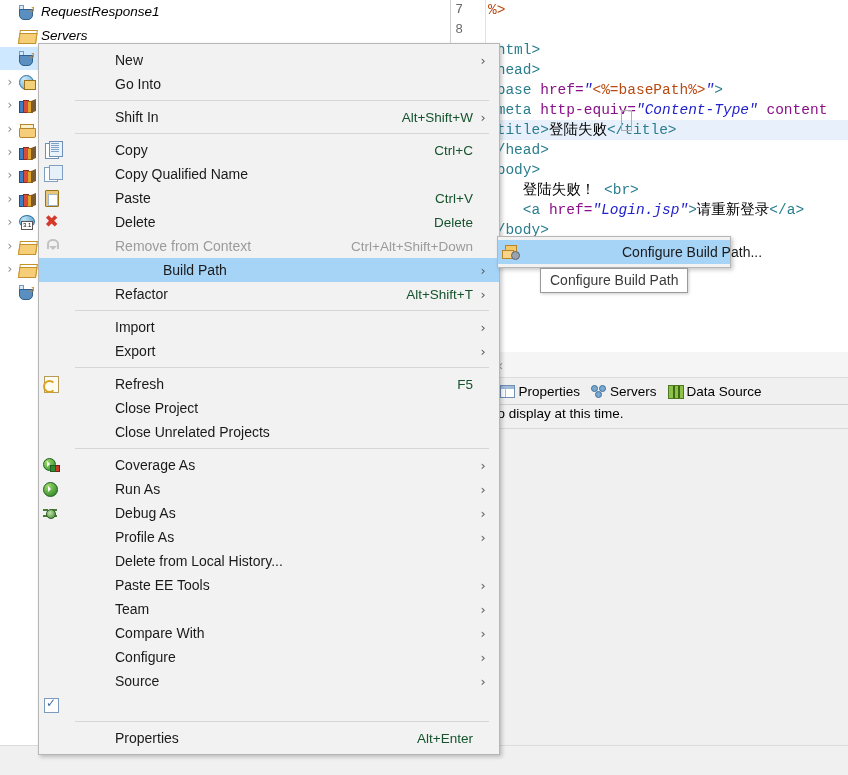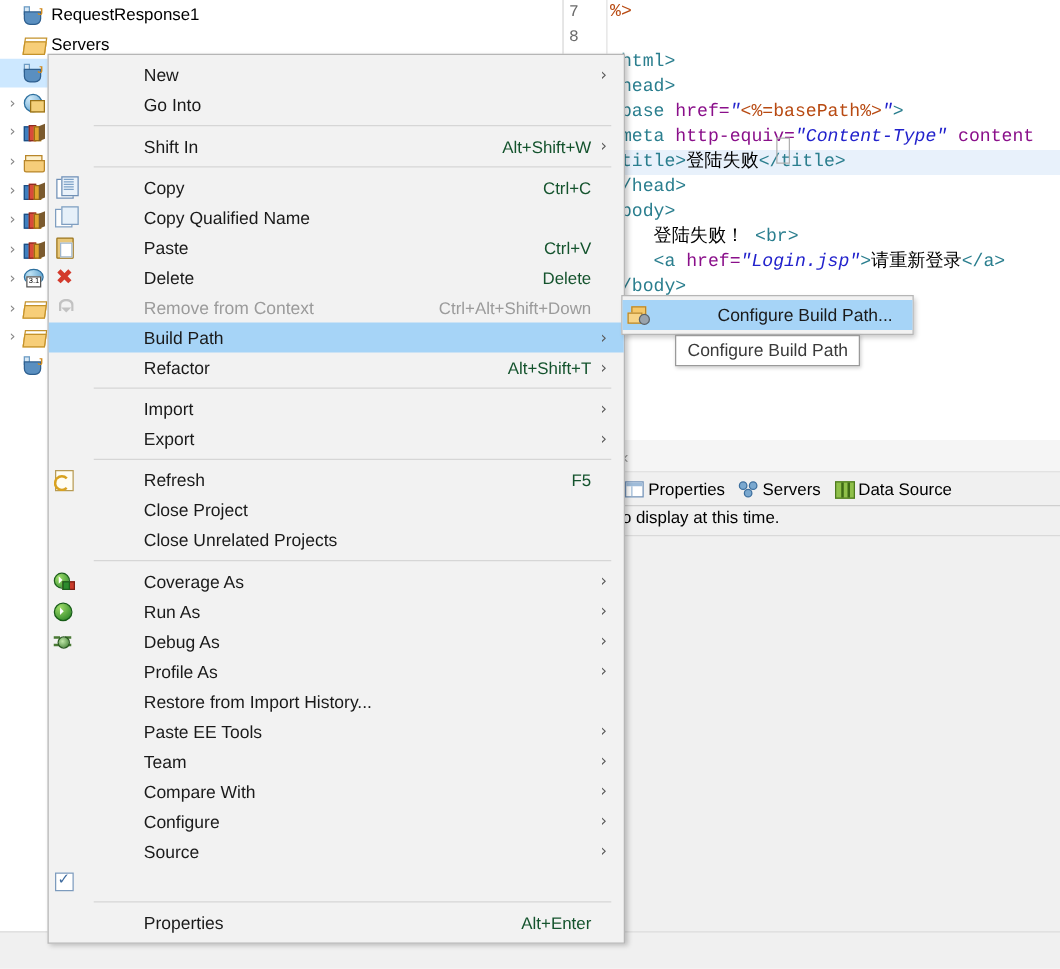--- a/index.html
+++ b/index.html
@@ -16,21 +16,21 @@
   .tree-row{
     display:flex;align-items:center;height:23.4px;padding-left:2px;
     white-space:nowrap;font-size:13.5px;
   }
   .tree-row.sel{background:#cde8ff;}
   .twisty{
     width:16px;flex:0 0 16px;text-align:center;color:#8a8a8a;font-size:12px;
     font-family:"DejaVu Sans",sans-serif;
   }
   .tico{width:20px;flex:0 0 20px;height:18px;position:relative;margin-right:3px;}
-  .tlabel{overflow:hidden;text-overflow:clip;}
+  .tlabel{overflow:hidden;text-overflow:clip;font-style:italic;}
   .ic-folder-open{position:absolute;left:1px;top:4px;width:16px;height:11px;background:#fff;border:1px solid #c4922b;transform:skewX(-8deg);}
   .ic-folder-open:after{content:"";position:absolute;left:-1px;top:2px;width:16px;height:9px;background:#f7ce78;border:1px solid #c4922b;}
   .ic-pkgopen{position:absolute;left:1px;top:3px;width:17px;height:13px;}
   .ic-pkgopen .p1{position:absolute;left:0;top:5px;width:15px;height:8px;background:#f6cd7a;border:1px solid #b8862a;border-radius:0 0 2px 2px;}
   .ic-pkgopen .p2{position:absolute;left:1px;top:1px;width:12px;height:5px;background:#fdf0cd;border:1px solid #b8862a;}
   .ic-jproj{position:absolute;left:0px;top:2px;width:19px;height:15px;}
   .ic-jproj .cup{position:absolute;left:1px;top:4px;width:12px;height:9px;background:#5a8fc0;border:1px solid #2e5f8f;border-radius:0 0 5px 5px;}
   .ic-jproj .stm{position:absolute;left:1px;top:0px;width:3px;height:5px;background:#d8e8f5;border:1px solid #6d9cc4;}
   .ic-jproj .j{position:absolute;left:12px;top:0px;font-size:8px;color:#d08a1e;font-weight:bold;}
   .ic-lib{position:absolute;left:1px;top:3px;width:17px;height:13px;}
@@ -112,21 +112,21 @@
   #ctxmenu{
     position:absolute;left:38px;top:43px;width:460px;
     background:#f2f2f2;border:1px solid #b6b6b6;
     box-shadow:2px 2px 4px rgba(0,0,0,.22);
     padding:4px 0;
   }
   .mi{
     position:relative;display:flex;align-items:center;height:24px;
     padding:0 10px 0 0;font-size:14px;color:#1a1a1a;white-space:nowrap;
   }
-  .mi.hl{background:#a6d4f7;}
+  .mi.hl{background:#a6d4f7;gap:48px;}
   .mi.dis{color:#9b9b9b;}
   .mi .micon{width:36px;flex:0 0 36px;height:20px;position:relative;}
   .mi .mlabel{flex:1 1 auto;margin-left:40px;}
   .mi .macc{margin-left:auto;padding-right:4px;color:#14532d;font-size:13.5px;}
   .mi.dis .macc{color:#9b9b9b;}
   .mi .marrow{width:12px;flex:0 0 12px;text-align:center;color:#5a5a5a;font-size:13px;
     font-family:"DejaVu Sans",sans-serif;}
   .msep{height:1px;background:#d6d6d6;margin:4px 10px 4px 36px;}
 
   
@@ -518,21 +518,21 @@
       <span class="marrow">›</span>
     </div>
     <div class="mi">
       <span class="micon"></span>
       <span class="mlabel">Profile As</span>
       <span class="macc"></span>
       <span class="marrow">›</span>
     </div>
     <div class="mi">
       <span class="micon"></span>
-      <span class="mlabel">Restore from Import History...</span>
+      <span class="mlabel">Delete from Local History...</span>
       <span class="macc"></span>
       <span class="marrow"></span>
     </div>
     <div class="mi">
       <span class="micon"></span>
       <span class="mlabel">Paste EE Tools</span>
       <span class="macc"></span>
       <span class="marrow">›</span>
     </div>
     <div class="mi">

